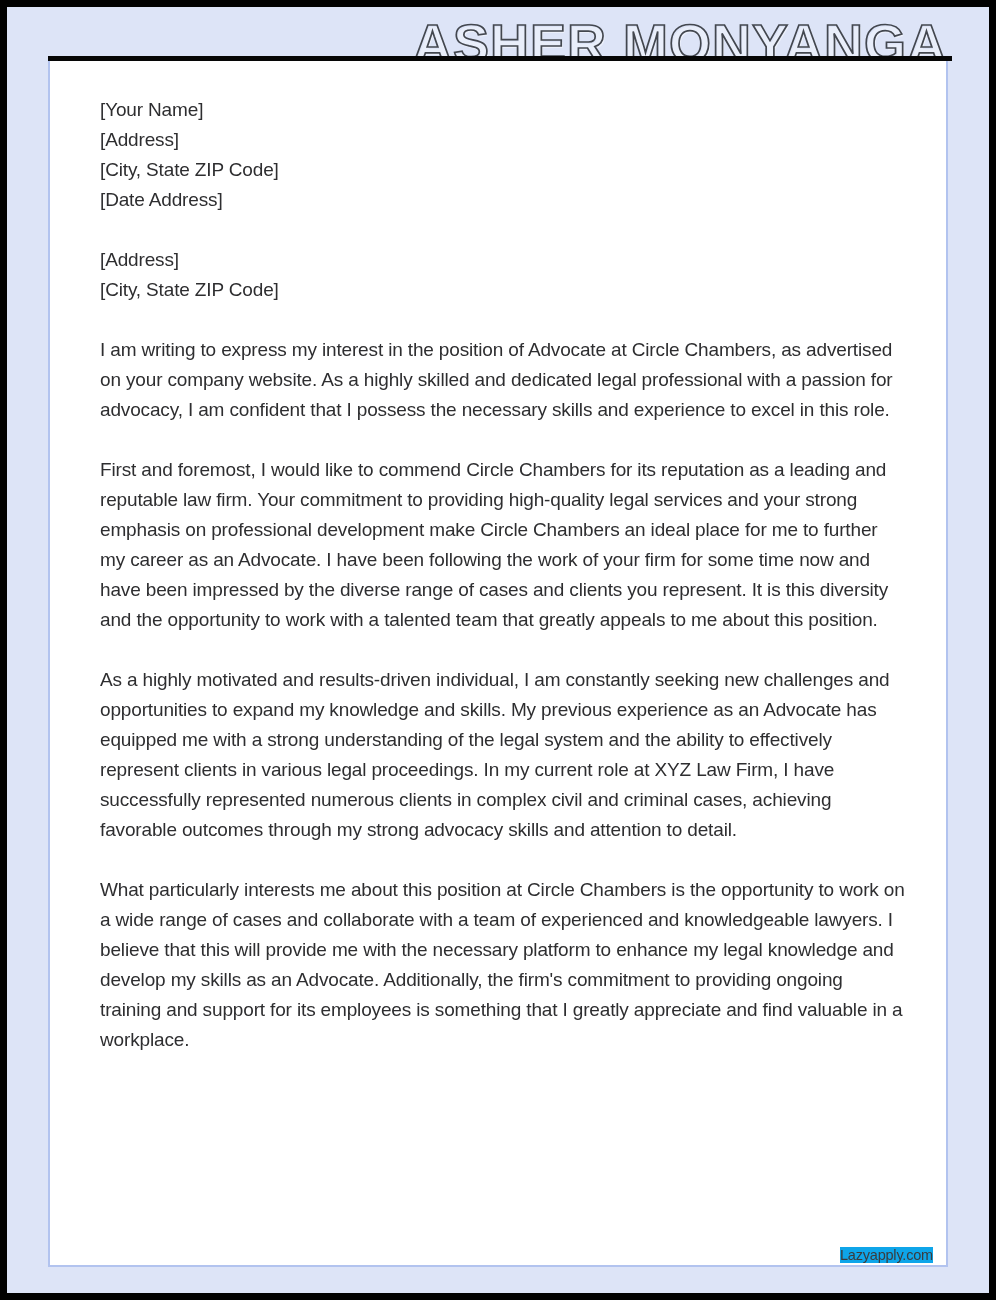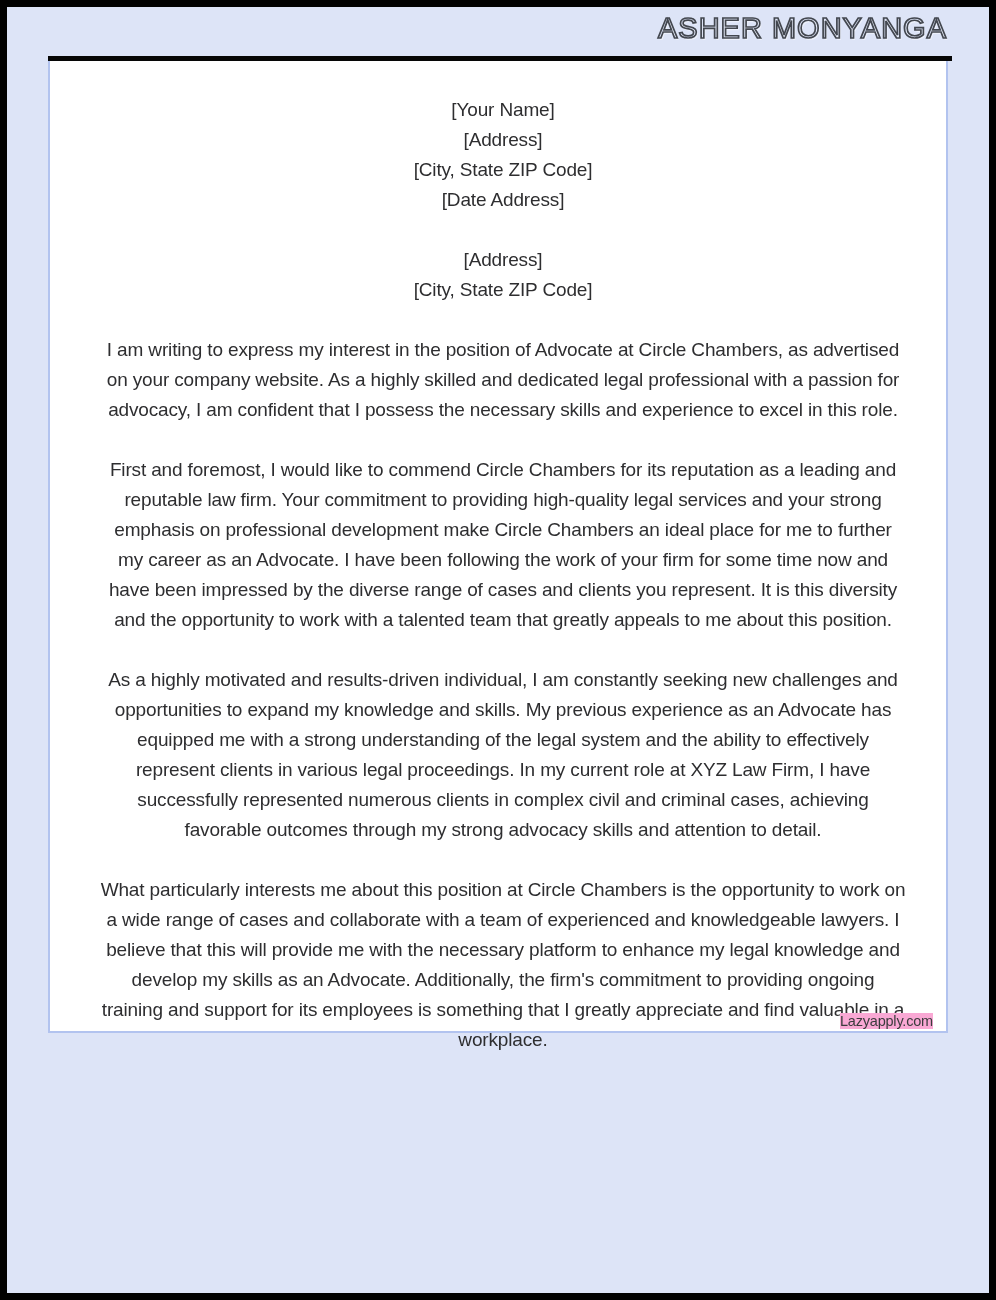--- a/index.html
+++ b/index.html
@@ -12,22 +12,22 @@
     border: 7px solid #010101;
     overflow: hidden;
     font-family: "Liberation Sans", sans-serif;
   }
 
   
   .header-name {
     position: absolute;
     top: 5px;
     right: 42px;
-    font-size: 29px;
-    font-weight: 400;
+    font-size: 54px;
+    font-weight: 700;
     letter-spacing: 1px;
     white-space: nowrap;
     color: rgba(221, 228, 247, 0.15);
     -webkit-text-stroke: 1.7px #43474f;
     text-shadow: 1.5px 1.5px 0 rgba(255,255,255,0.45);
   }
 
   
   .header-rule {
     position: absolute;
@@ -37,27 +37,26 @@
     height: 5px;
     background: #060606;
   }
 
   
   .page {
     position: absolute;
     left: 41px;
     top: 54px;
     width: 900px;
-    height: 972px;
+    height: 1206px;
     box-sizing: border-box;
     background: #ffffff;
     border: 2px solid #b2c3ef;
     border-top: none;
     overflow: visible; 
-    text-align: center;
   }
 
   .letter {
     padding: 34px 40px 0 50px;
     font-size: 19px;
     line-height: 30px;
     letter-spacing: -0.15px;
     color: #2e2e30;
   }
 
@@ -67,21 +66,21 @@
   .para          { margin: 0 0 30px 0; }
   .para:last-child { margin-bottom: 0; }
 
   .watermark {
     position: absolute;
     right: 13px;
     bottom: 2px;
     font-size: 14.5px;
     letter-spacing: -0.2px;
     color: #3b3b3d;
-    background: #f9a8d4;
+    background: #0ea5e9;
     white-space: nowrap;
   }
 </style>
 </head>
 <body>
 
 <div class="header-name">ASHER MONYANGA</div>
 
 <div class="header-rule"></div>
 

